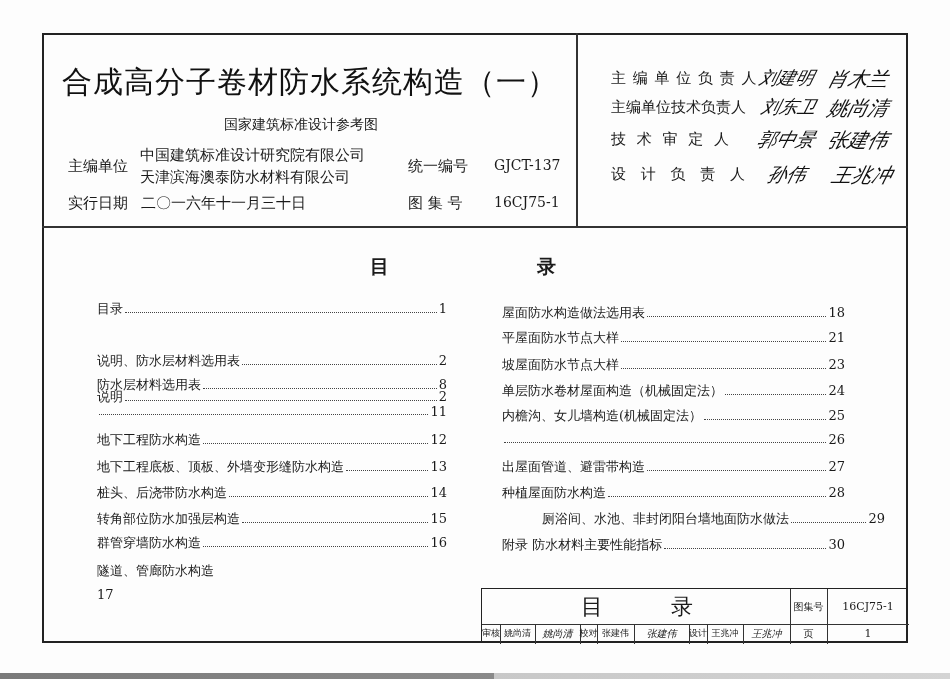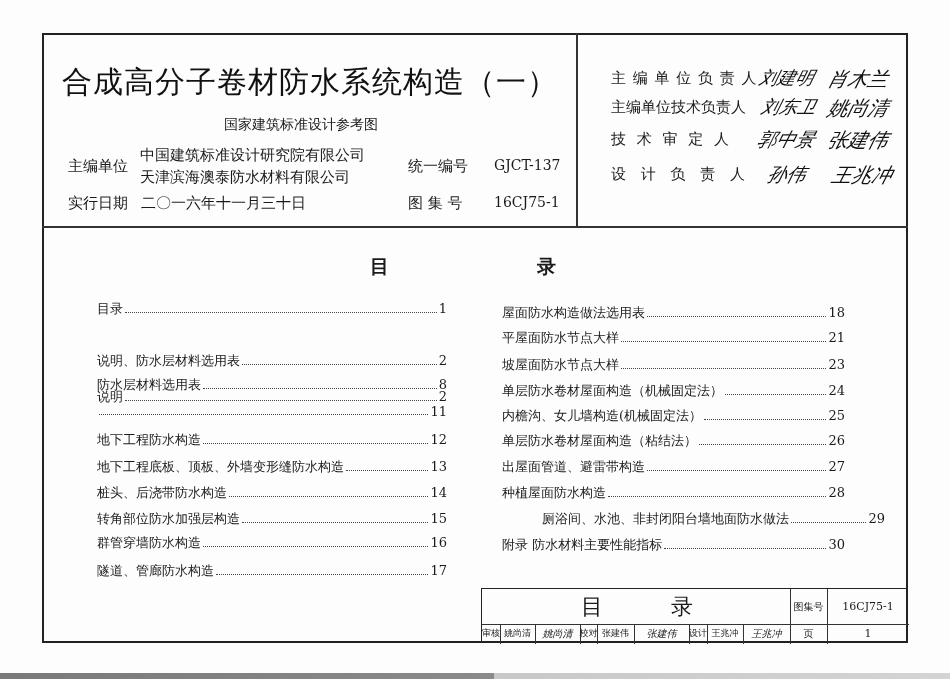--- a/index.html
+++ b/index.html
@@ -141,21 +141,21 @@
   <div class="toc-item" style="top:210px; width:350px;">
       <span class="t">转角部位防水加强层构造</span>
       <span class="dots"></span>
       <span class="p">15</span>
     </div>
   <div class="toc-item" style="top:234px; width:350px;text-align:center;">
       <span class="t">群管穿墙防水构造</span>
       <span class="dots"></span>
       <span class="p">16</span>
     </div>
-  <div class="toc-item" style="top:262px; width:350px;">
+  <div class="toc-item" style="top:262px; width:350px;flex-direction:column;">
       <span class="t">隧道、管廊防水构造</span>
       <span class="dots"></span>
       <span class="p">17</span>
     </div>
 </div>
 
 <div class="toc-col" style="left:502px; width:343px;">
   <div class="toc-item" style="top:4px; width:343px;">
       <span class="t">屋面防水构造做法选用表</span>
       <span class="dots"></span>
@@ -175,21 +175,20 @@
       <span class="t">单层防水卷材屋面构造（机械固定法）</span>
       <span class="dots"></span>
       <span class="p">24</span>
     </div>
   <div class="toc-item" style="top:107px; width:343px;">
       <span class="t">内檐沟、女儿墙构造(机械固定法）</span>
       <span class="dots"></span>
       <span class="p">25</span>
     </div>
   <div class="toc-item" style="top:132px; width:343px;">
-      <span class="t">单层防水卷材屋面构造（粘结法）</span>
       <span class="dots"></span>
       <span class="p">26</span>
     </div>
   <div class="toc-item" style="top:158px; width:343px;text-align:right;">
       <span class="t">出屋面管道、避雷带构造</span>
       <span class="dots"></span>
       <span class="p">27</span>
     </div>
   <div class="toc-item" style="top:184px; width:343px;">
       <span class="t">种植屋面防水构造</span>

